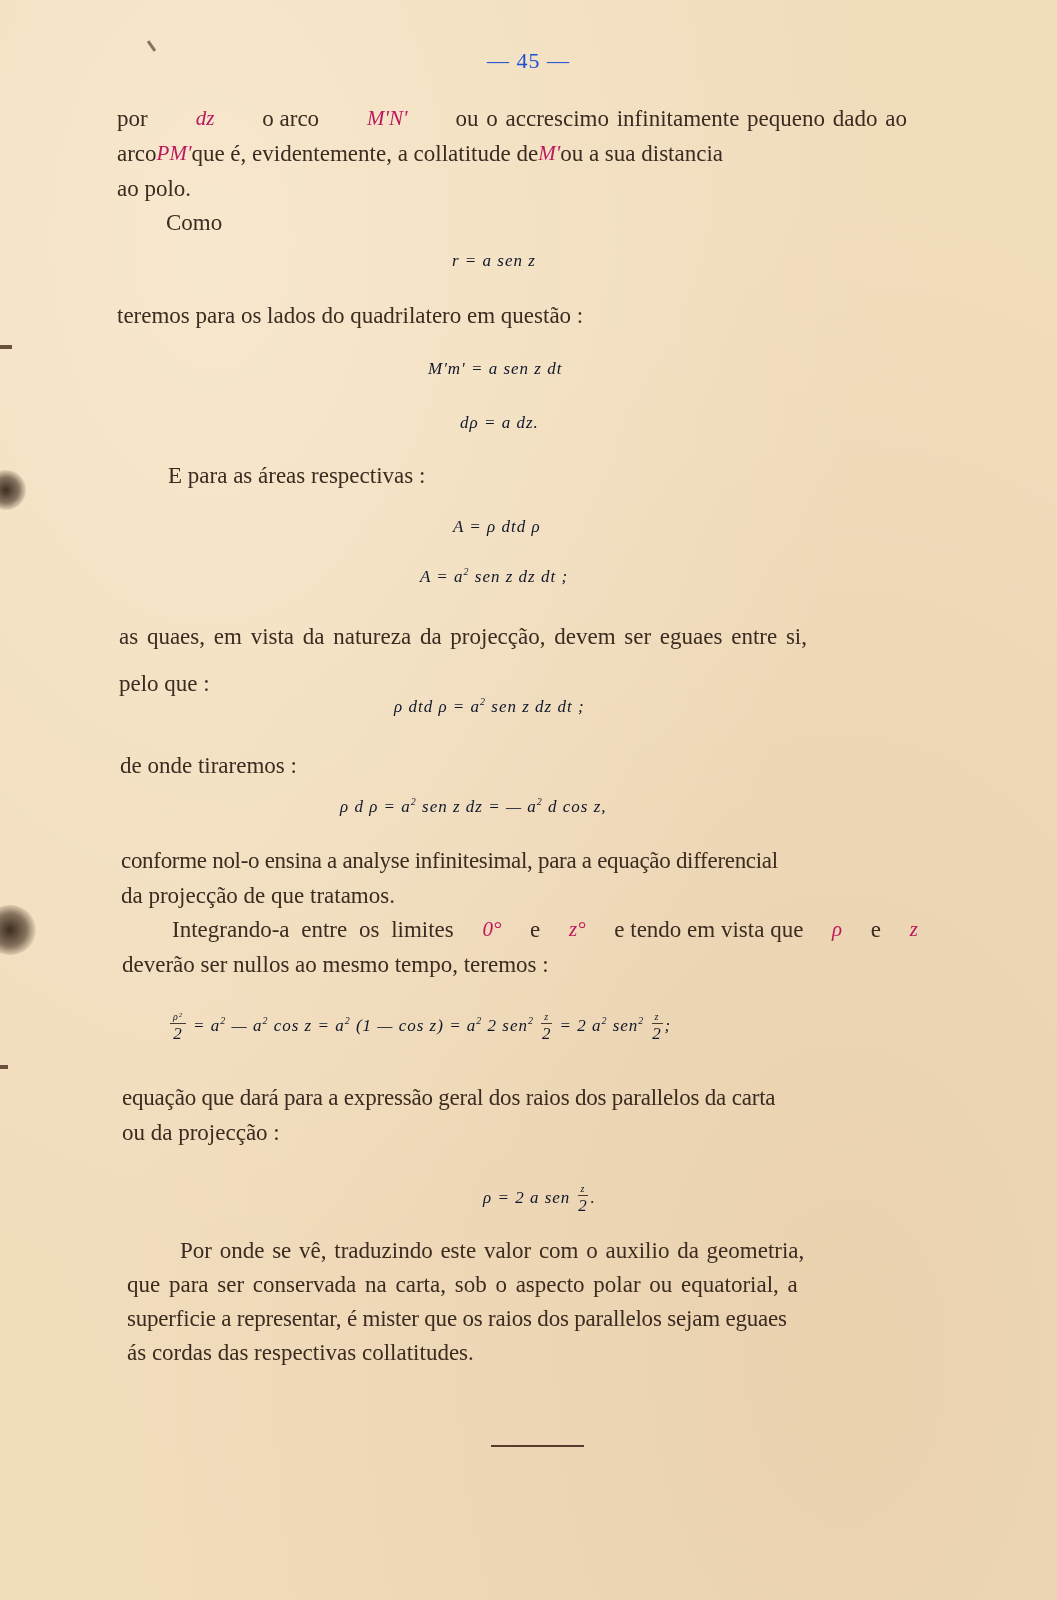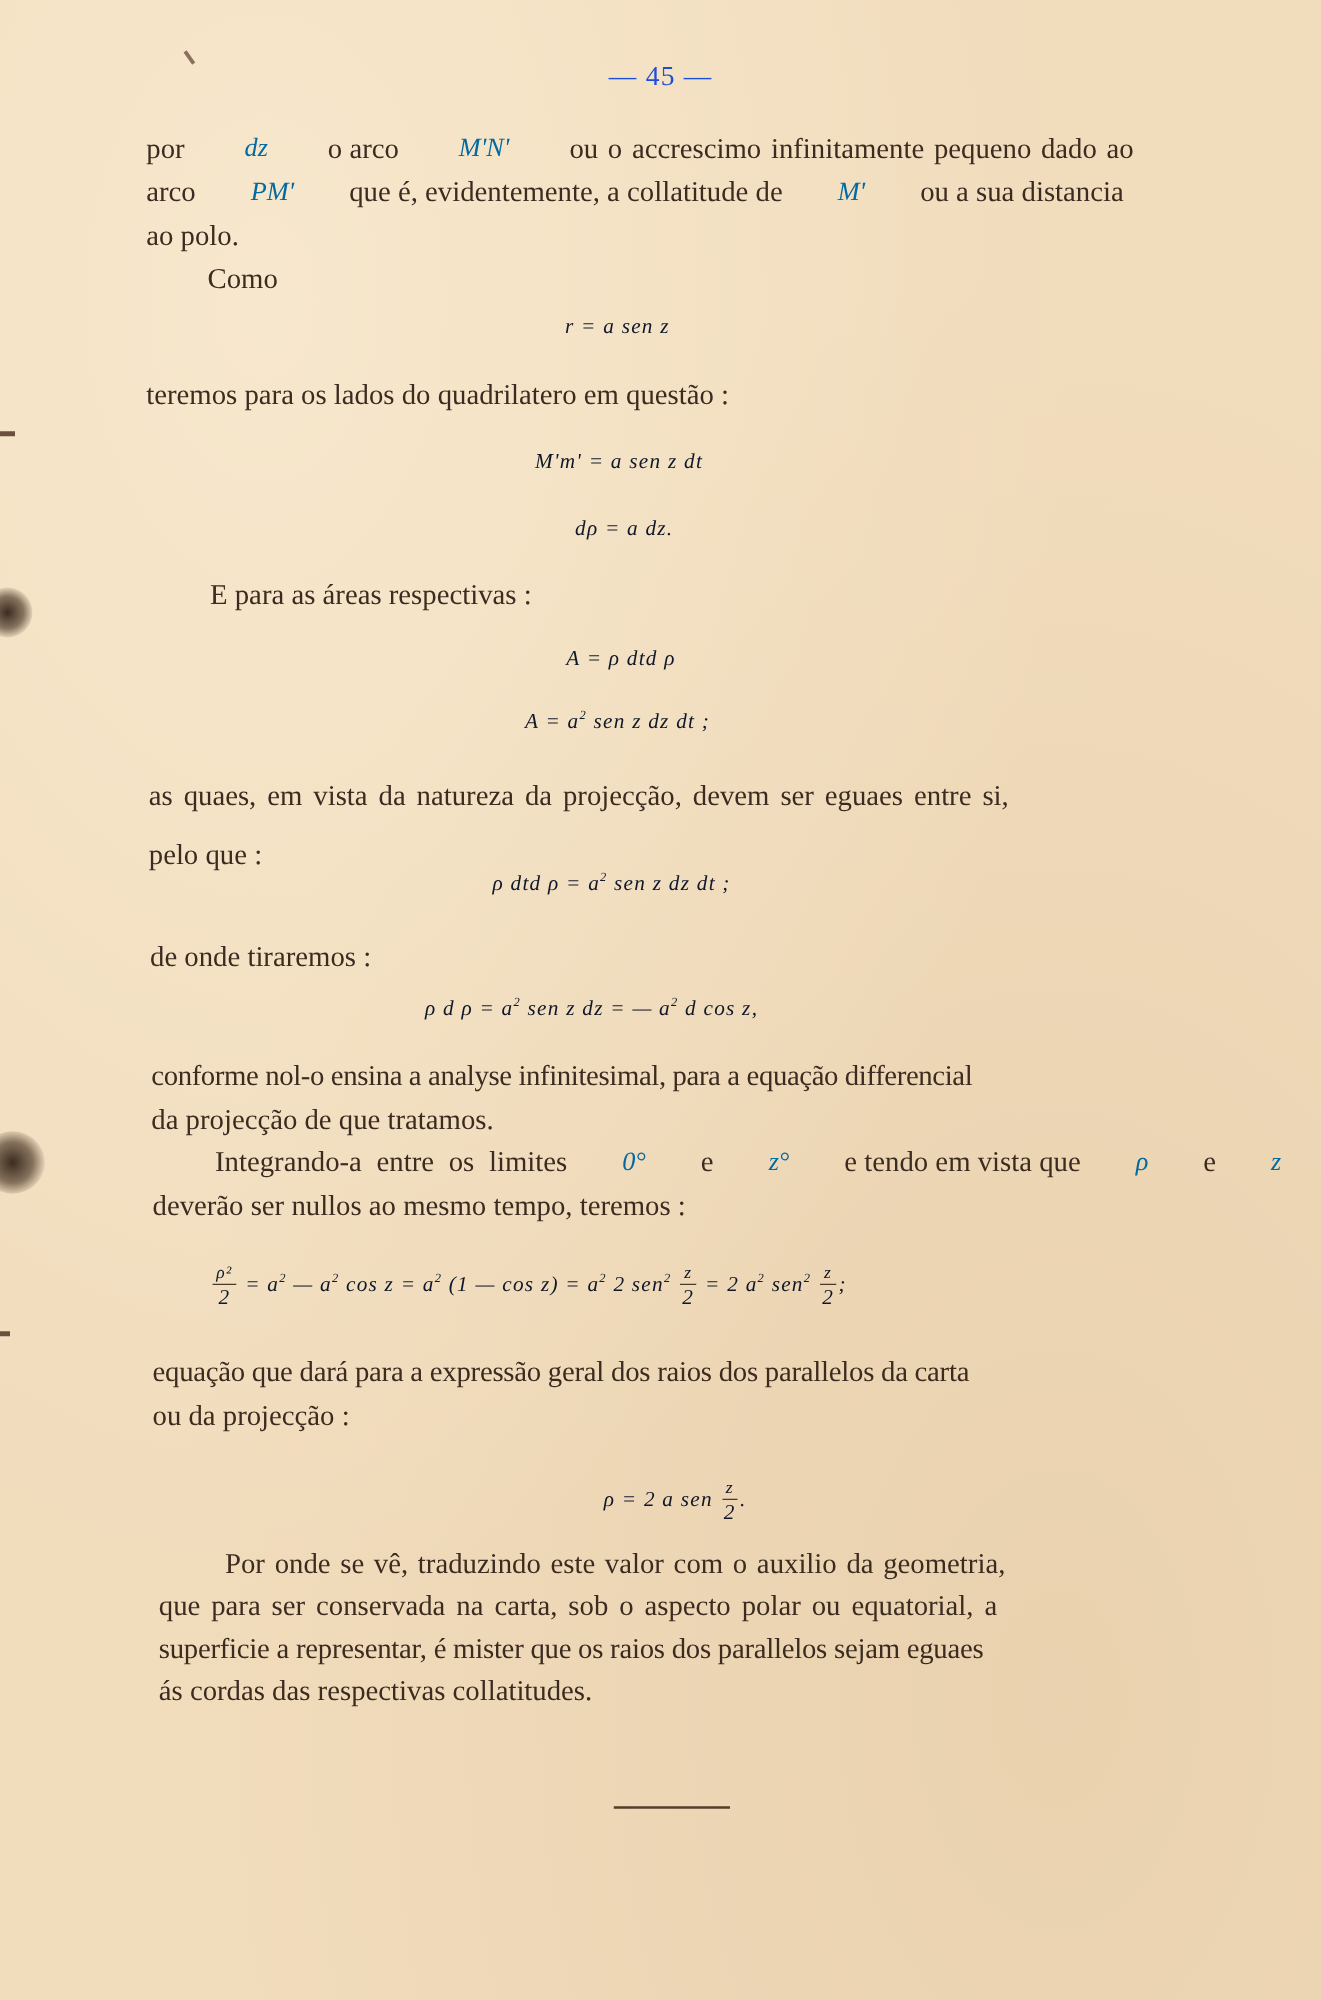--- a/index.html
+++ b/index.html
@@ -34,21 +34,20 @@
       letter-spacing: 1px;
       color: #1d4ed8;
     }
     .line {
       position: absolute;
       white-space: nowrap;
       font-size: 23px;
       color: #3b2b20;
       font-family: "Liberation Serif", "DejaVu Serif", serif;
       transform-origin: left center;
-      gap: 44px;
     }
     .eq {
       position: absolute;
       white-space: nowrap;
       font-style: italic;
       font-size: 17px;
       color: #0f172a;
       letter-spacing: 1px;
       font-family: "Liberation Serif", "DejaVu Serif", serif;
     }
@@ -59,21 +58,21 @@
     }
     .frac {
       display: inline-block;
       vertical-align: middle;
       text-align: center;
       line-height: 1;
       margin: 0 2px;
     }
     .frac .num {
       display: block;
-      font-size: 14px;
+      font-size: 10px;
       padding: 0 3px 1px 3px;
       border-bottom: 1px solid #4a3a2e;
     }
     .frac .den {
       display: block;
       font-size: 17px;
       padding-top: 1px;
     }
     .rule {
       position: absolute;
@@ -85,21 +84,21 @@
     }
     .stain {
       position: absolute;
       border-radius: 50%;
       background: radial-gradient(circle, rgba(40,25,15,0.9) 0%, rgba(60,40,25,0.6) 45%, rgba(90,60,40,0) 75%);
     }
     .mark {
       position: absolute;
       background: #6b5040;
     }
-    i.v { font-style: italic; font-size: 21px; color: #0369a1; }
+    i.v { font-style: italic; font-size: 21px; color: #be185d; }
   </style>
 </head>
 <body>
 
 <div class="page">
 
   <div class="stain" style="left:-14px; top:470px; width:40px; height:40px;"></div>
   <div class="stain" style="left:-16px; top:905px; width:52px; height:50px;"></div>
   <div class="mark" style="left:0; top:345px; width:12px; height:4px;"></div>
   <div class="mark" style="left:0; top:1065px; width:8px; height:4px;"></div>

